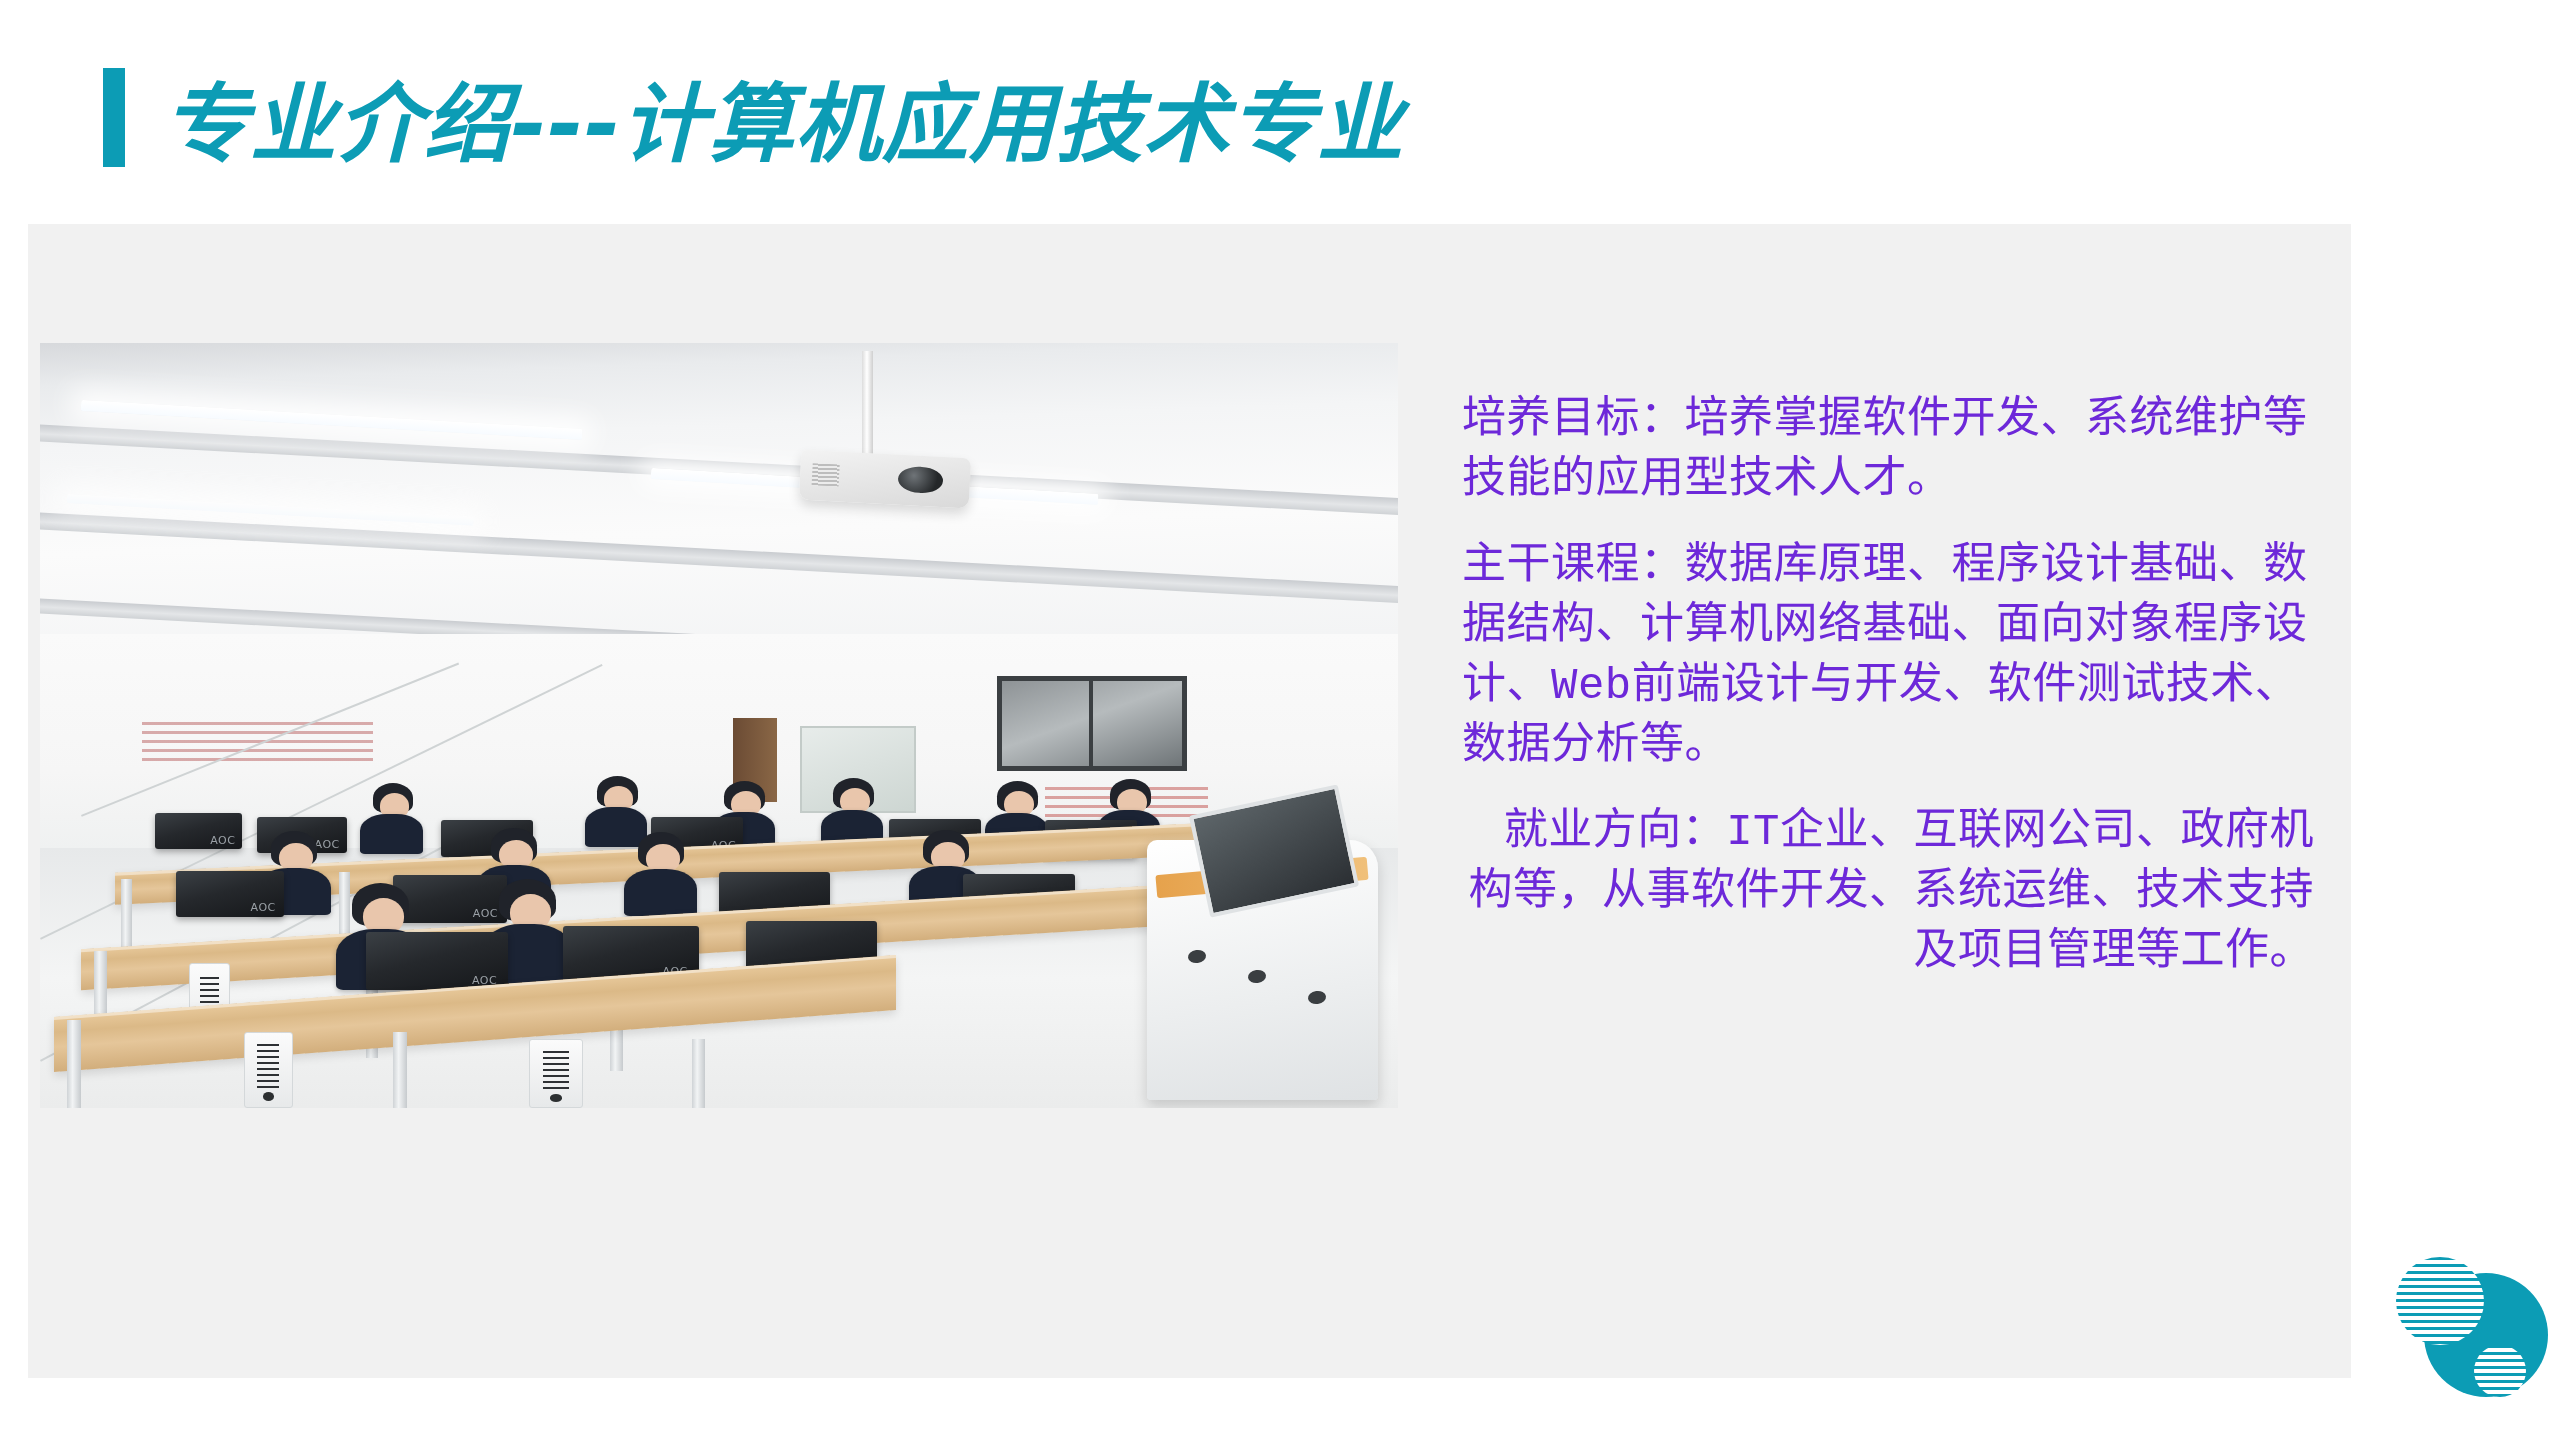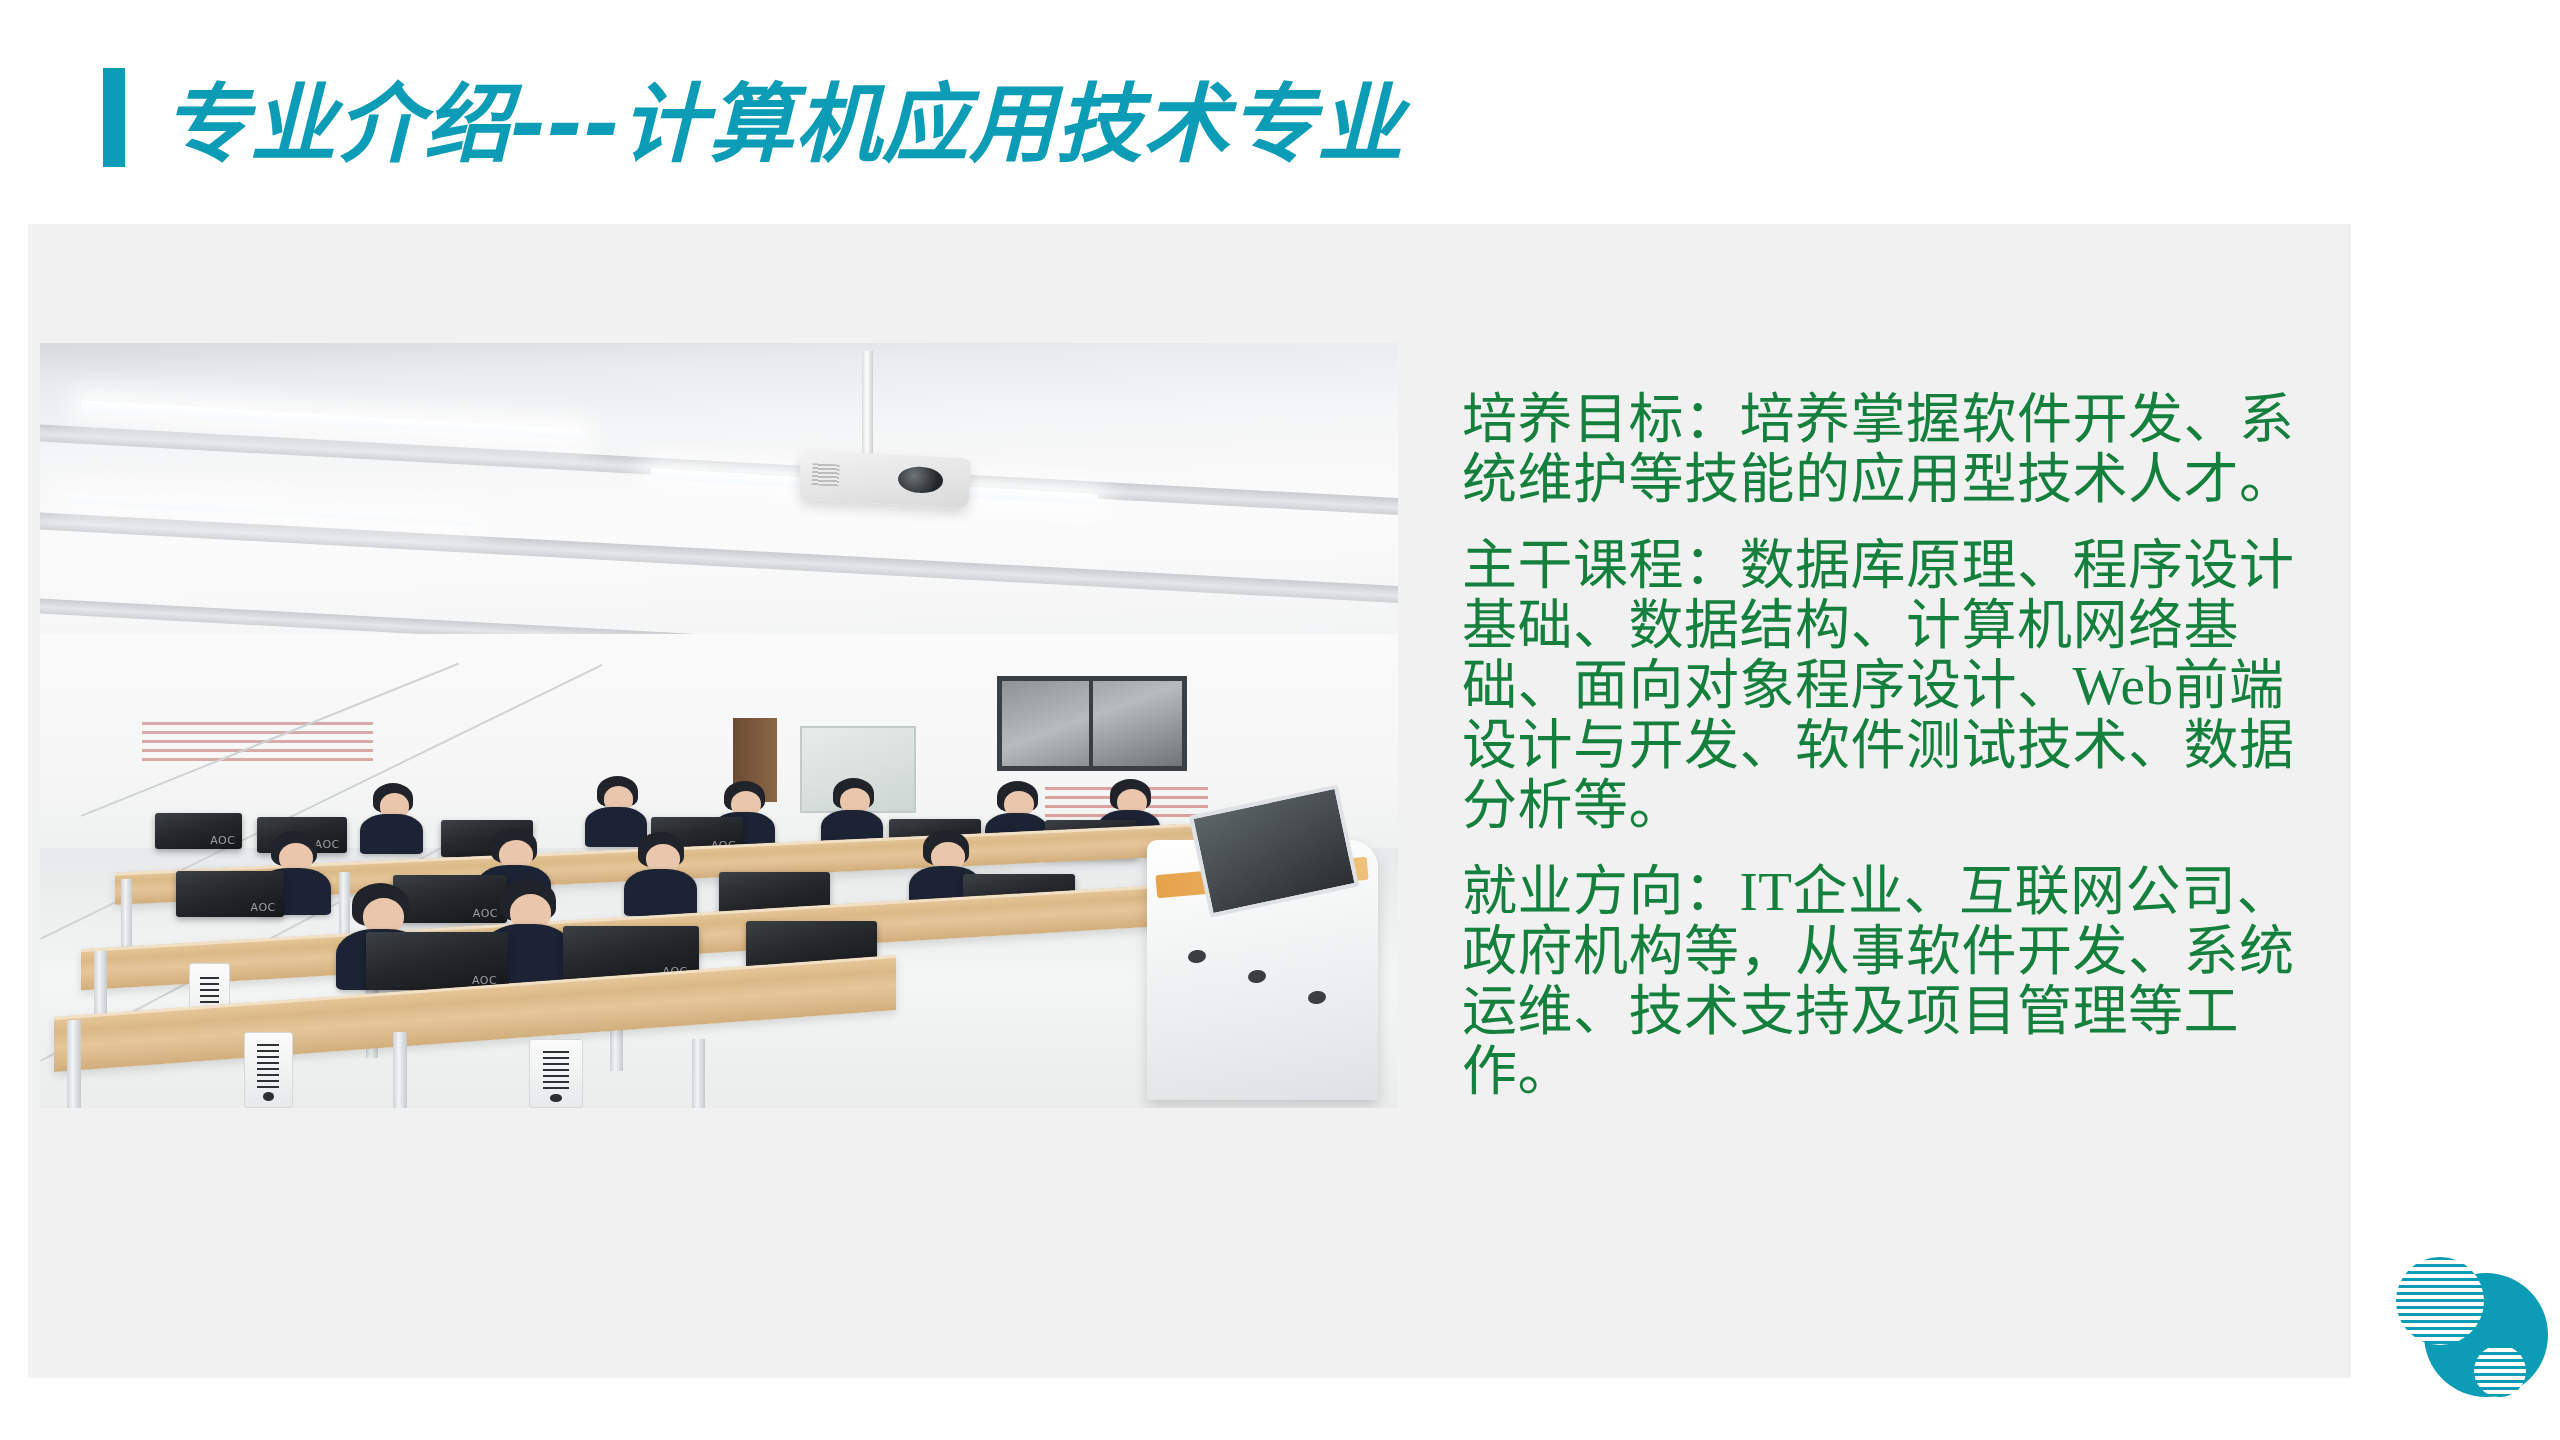--- a/index.html
+++ b/index.html
@@ -279,27 +279,27 @@
 
   
   .copy {
     position: absolute;
     left: 1462px;
     top: 390px;
     width: 852px;
   }
   .copy p {
     margin: 0 0 26px 0;
-    color: #15803d;
-    font-size: 55px;
+    color: #6d28d9;
+    font-size: 44px;
     line-height: 60px;
     letter-spacing: 0.5px;
-    font-family: Liberation Serif, serif;
-  }
-  .copy p:last-child { margin-bottom: 3px; }
+    font-family: Liberation Mono, monospace;
+  }
+  .copy p:last-child { margin-bottom: 3px; text-align: right; }
 
   
   .deco {
     position: absolute;
     left: 2396px;
     top: 1245px;
     width: 164px;
     height: 170px;
   }
   .deco-solid {

